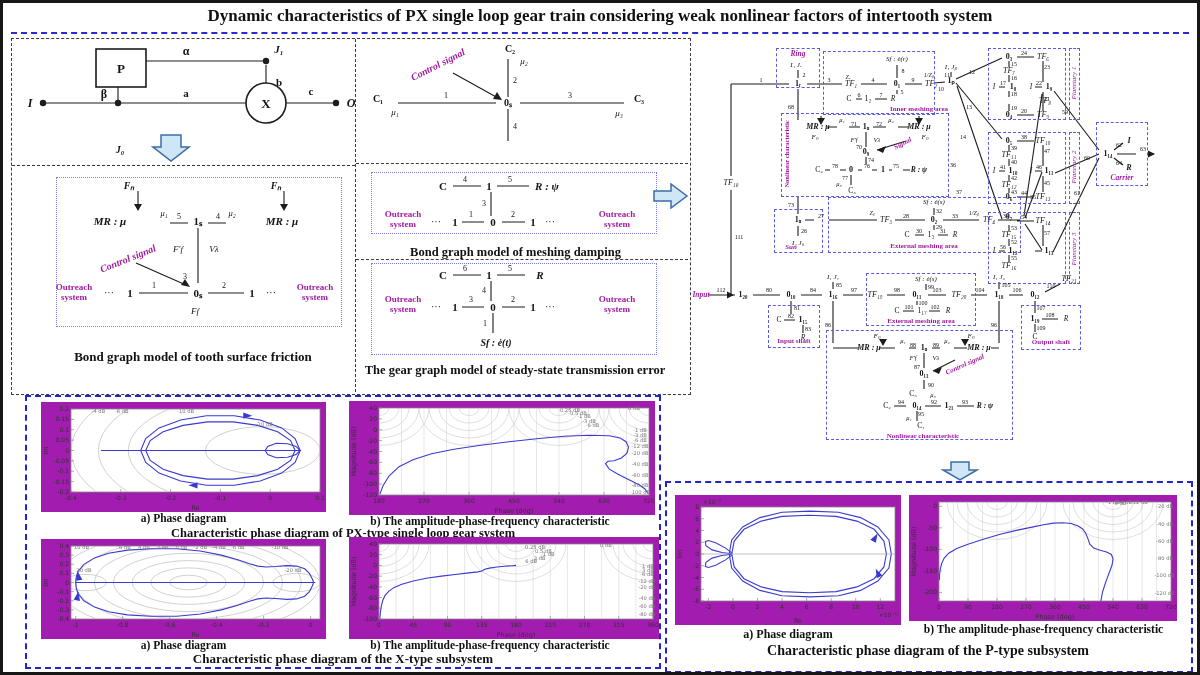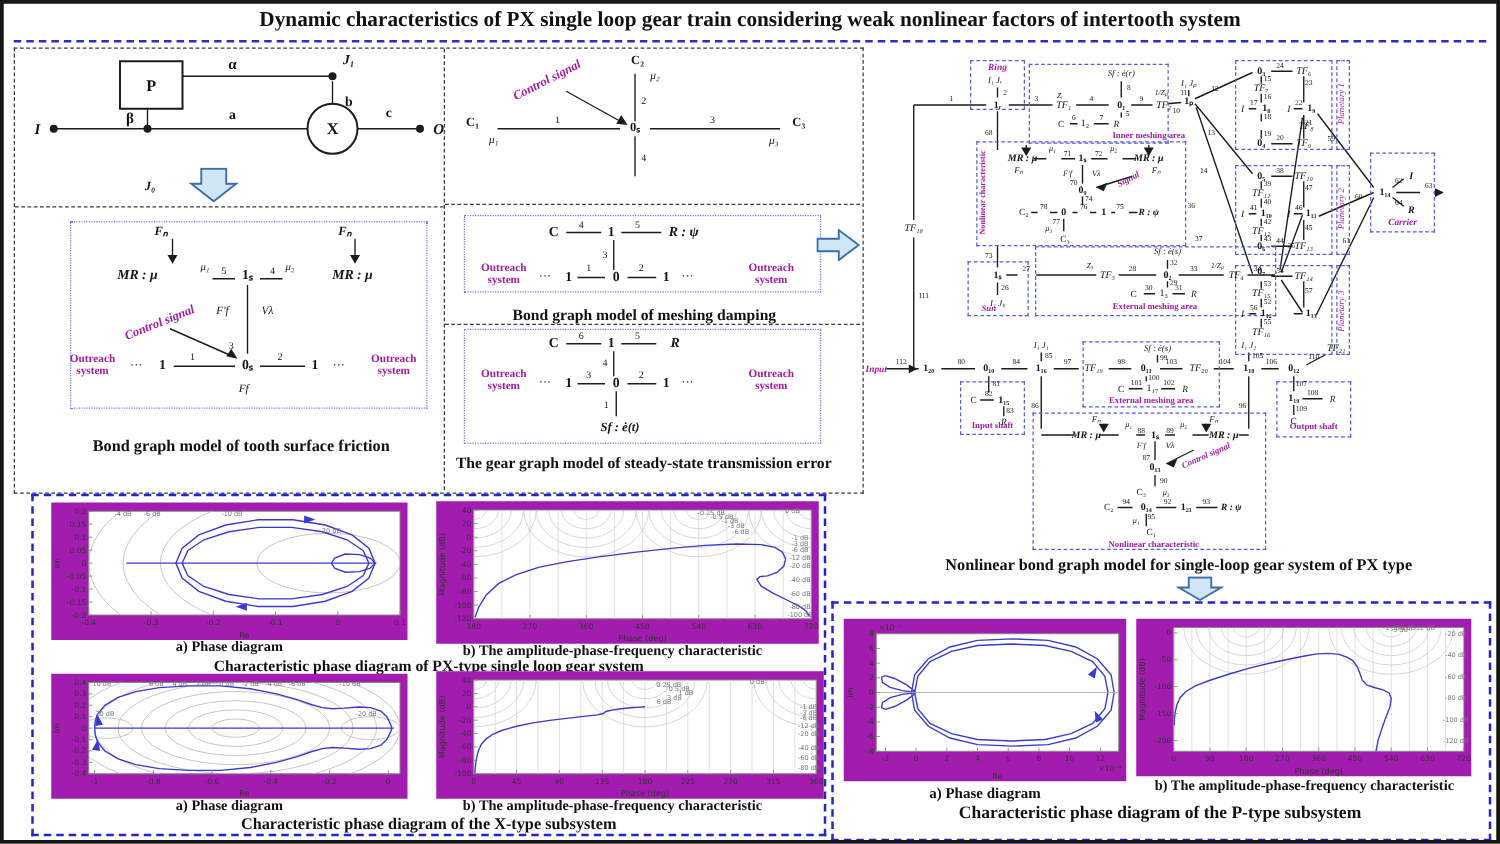--- a/index.html
+++ b/index.html
@@ -449,21 +449,20 @@
       <span class="lbl" style="left: 226px; top: 369px; font-size: 8px; font-weight: bold;">0₁₄</span>
       <span class="lbl" style="left: 243px; top: 365px; font-size: 6px;">92</span>
       <span class="lbl" style="left: 258px; top: 369px; font-size: 8px; font-weight: bold;">1₂₁</span>
       <span class="lbl" style="left: 274px; top: 365px; font-size: 6px;">93</span>
       <span class="lbl" style="left: 294px; top: 369px; font-size: 7.5px; font-style: italic; font-weight: bold;">R : ψ</span>
       <span class="lbl" style="left: 230px; top: 377px; font-size: 6px;">95</span>
       <span class="lbl" style="left: 218px; top: 381px; font-size: 6.5px; font-style: italic;">μ₁</span>
       <span class="lbl" style="left: 230px; top: 389px; font-size: 7.5px;">C₁</span>
       <span class="lbl m" style="left: 232px; top: 399px; font-size: 7px; font-weight: bold;">Nonlinear characteristic</span>
     </div>
-  <div class="cap" style="left:700px;top:441px;width:480px;font-size:13px">Nonlinear bond graph model for single-loop gear system of PX type</div>
   <svg class="blue-arrow" style="left:938px;top:458px" width="38" height="20">
     <polygon points="10,1 28,1 28,9 36,9 19,19 2,9 10,9"></polygon>
   </svg>
 
   <div class="panel" style="left:22px;top:392px;width:632px;height:270px"></div>
   <div class="chart" style="left:38px;top:399px;width:285px;height:110px"><svg width="285" height="110">
         <clipPath id="cl0">
           <rect x="30" y="7" width="249" height="83"></rect>
         </clipPath>
         <rect x="30" y="7" width="249" height="83" fill="#fff" stroke="#888" stroke-width="0.8"></rect>

